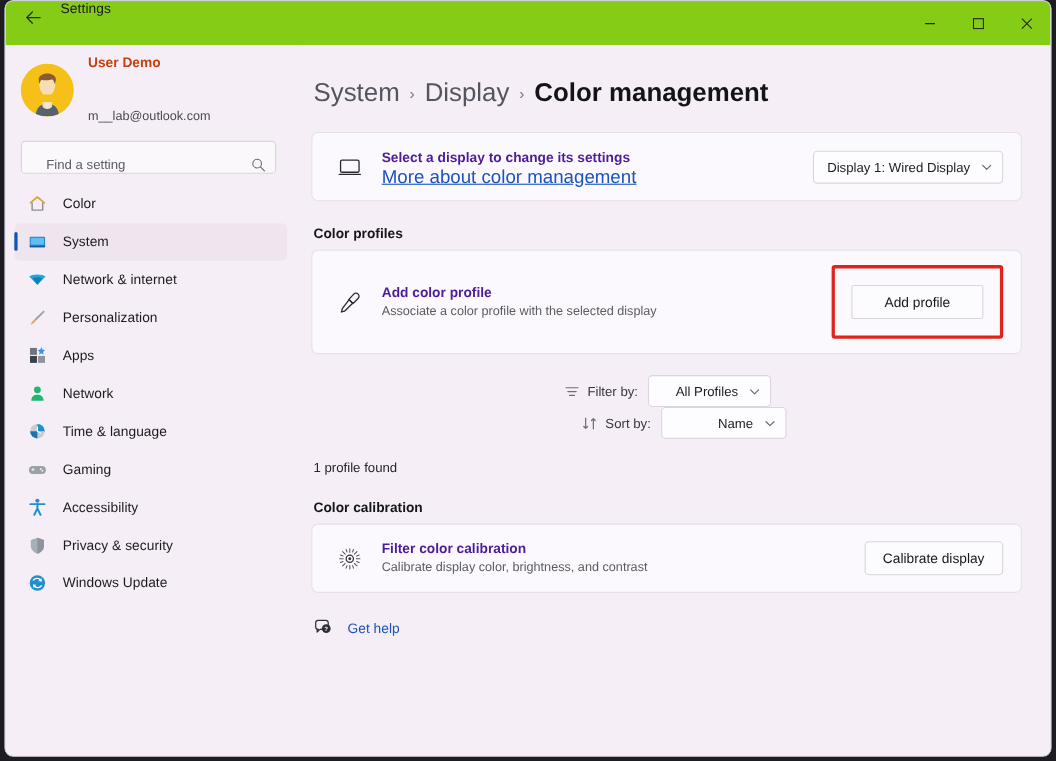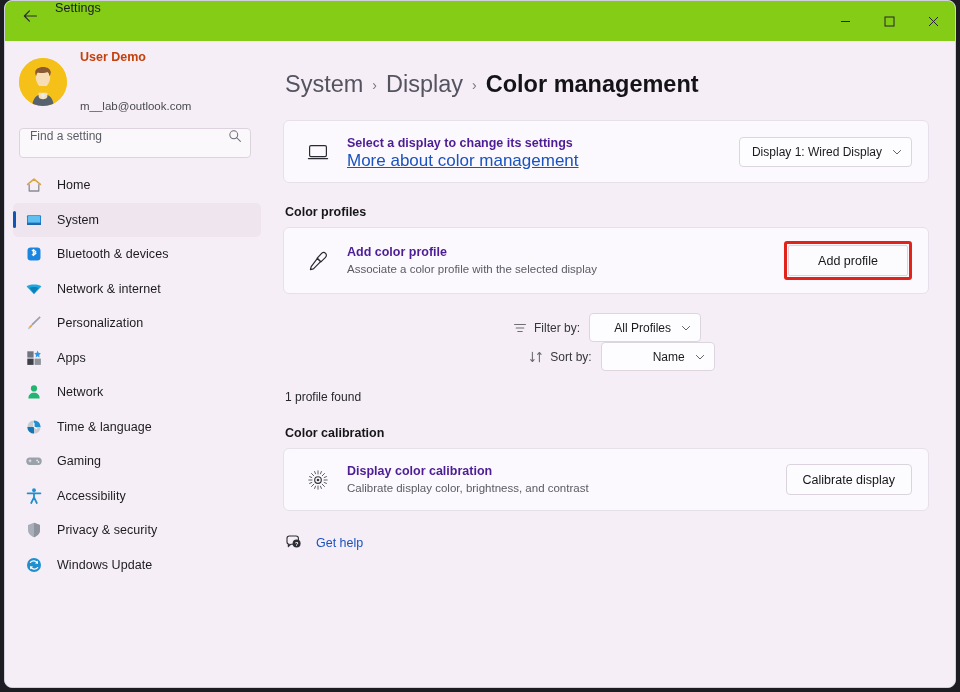--- a/index.html
+++ b/index.html
@@ -100,22 +100,22 @@
     margin-top: 32px;
   }
 
   .searchbox {
     margin: 2px 14px 10px 14px;
     height: 30px;
     background: #fbf8fc;
     border: 1px solid #dcd3de;
     border-radius: 4px;
     display: flex;
-    align-items: flex-start;
-    padding: 0 8px 0 10px;
+    align-items: flex-end;
+    padding: 0 8px 0 22px;
   }
   .searchbox input {
     flex: 1;
     border: none;
     outline: none;
     background: transparent;
     font-family: "Liberation Sans", sans-serif;
     font-size: 12px;
     color: #1b1b1f;
   }
@@ -253,21 +253,21 @@
     font-size: 12.5px;
     color: #17171b;
     font-family: "Liberation Sans", sans-serif;
     cursor: pointer;
     padding: 0 16px;
   }
 
   .highlight-wrap {
     border: 3px solid #e0241c;
     border-radius: 3px;
-    padding: 1px;
+    padding: 15px;
     display: inline-block;
     line-height: 0;
   }
   .highlight-wrap .btn { border-radius: 2px; }
 
   .section-head {
     font-size: 12.5px;
     font-weight: bold;
     color: #16161a;
     margin: 22px 0 8px 2px;
@@ -374,43 +374,34 @@
 
       <div class="navlist">
 
         <div class="navitem">
           <span class="navicon">
             <svg width="18" height="18" viewBox="0 0 18 18">
               <path d="M2.6 8.4 L9 3.1 L15.4 8.4" fill="none" stroke="#d9a441" stroke-width="1.5" stroke-linecap="round" stroke-linejoin="round"></path>
               <path d="M4.2 8.2 V15 H13.8 V8.2" fill="none" stroke="#8b8b93" stroke-width="1.3" stroke-linejoin="round"></path>
             </svg>
           </span>
-          <span class="navlabel">Home</span>
+          <span class="navlabel">Color</span>
         </div>
 
         <div class="navitem selected">
           <span class="navicon">
             <svg width="18" height="18" viewBox="0 0 18 18">
               <rect x="2" y="4.2" width="14" height="9.6" rx="1" fill="#1f7ed0"></rect>
               <rect x="2.9" y="5.1" width="12.2" height="6.4" rx="0.6" fill="#5fc0f0"></rect>
               <rect x="2" y="12.6" width="14" height="1.2" fill="#145a9b"></rect>
             </svg>
           </span>
           <span class="navlabel">System</span>
         </div>
 
-        <div class="navitem">
-          <span class="navicon">
-            <svg width="18" height="18" viewBox="0 0 18 18">
-              <rect x="2.5" y="2.5" width="13" height="13" rx="3.2" fill="#1a86e0"></rect>
-              <path d="M7.2 5.4 L11 8.3 L8.3 10.6 L8.3 4.4 L11 6.9 L7.2 9.8" fill="none" stroke="#fff" stroke-width="1.05" stroke-linejoin="round" stroke-linecap="round"></path>
-            </svg>
-          </span>
-          <span class="navlabel">Bluetooth &amp; devices</span>
-        </div>
 
         <div class="navitem">
           <span class="navicon">
             <svg width="18" height="18" viewBox="0 0 18 18">
               <path d="M1.6 6.4 C4.3 3.9 13.7 3.9 16.4 6.4 L9 14.2 Z" fill="#1fa8e0"></path>
               <path d="M4.5 8 C6.3 6.6 11.7 6.6 13.5 8 L9 13.6 Z" fill="#0f7fb8"></path>
             </svg>
           </span>
           <span class="navlabel">Network &amp; internet</span>
         </div>
@@ -610,21 +601,21 @@
               <line x1="2.5" y1="7.6" x2="4.8" y2="8.5"></line>
               <line x1="17.2" y1="13.5" x2="19.5" y2="14.4"></line>
               <line x1="7.6" y1="19.5" x2="8.5" y2="17.2"></line>
               <line x1="13.5" y1="4.8" x2="14.4" y2="2.5"></line>
             </g>
             <circle cx="11" cy="11" r="3.3" fill="none" stroke="#33333b" stroke-width="1.15"></circle>
             <circle cx="11" cy="11" r="1.3" fill="#33333b"></circle>
           </svg>
         </span>
         <div class="card-text">
-          <div class="card-title">Display color calibration</div>
+          <div class="card-title">Filter color calibration</div>
           <div class="card-sub">Calibrate display color, brightness, and contrast</div>
         </div>
         <button class="btn">Calibrate display</button>
       </div>
 
       <div class="gethelp">
         <svg class="gethelp-icon" viewBox="0 0 17 17">
           <path d="M2 4.2 C2 2.9 3 2 4.4 2 H11 C12.4 2 13.4 2.9 13.4 4.2 V8 C13.4 9.3 12.4 10.2 11 10.2 H6 L3.3 12.6 V10.2 H4.4 C3 10.2 2 9.3 2 8 Z" fill="none" stroke="#2d2d35" stroke-width="1.1" stroke-linejoin="round"></path>
           <circle cx="11.6" cy="9.4" r="4" fill="#2d2d35"></circle>
           <text x="11.6" y="11.6" font-size="5.6" fill="#ffffff" text-anchor="middle" font-family="Liberation Sans, sans-serif" font-weight="bold">?</text>

